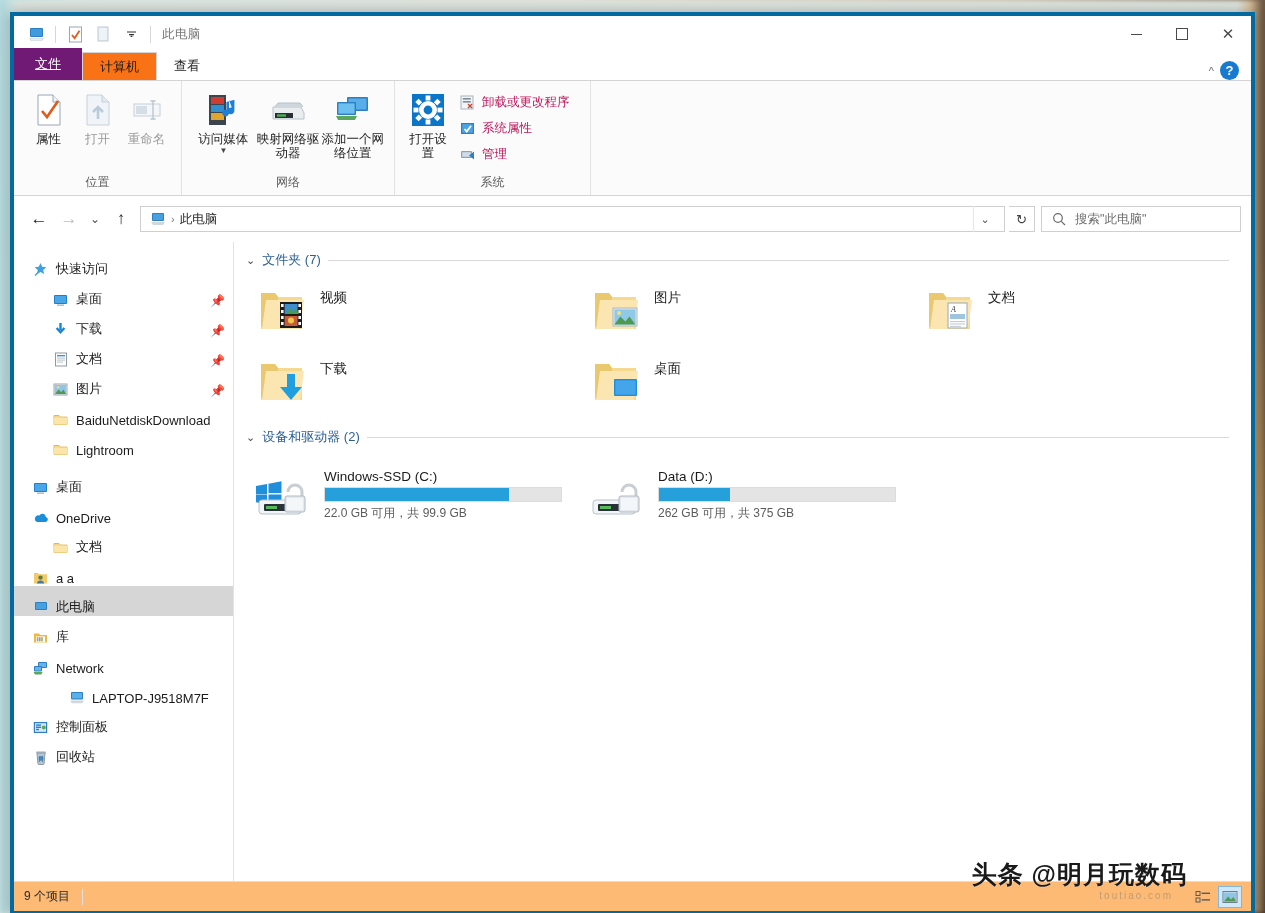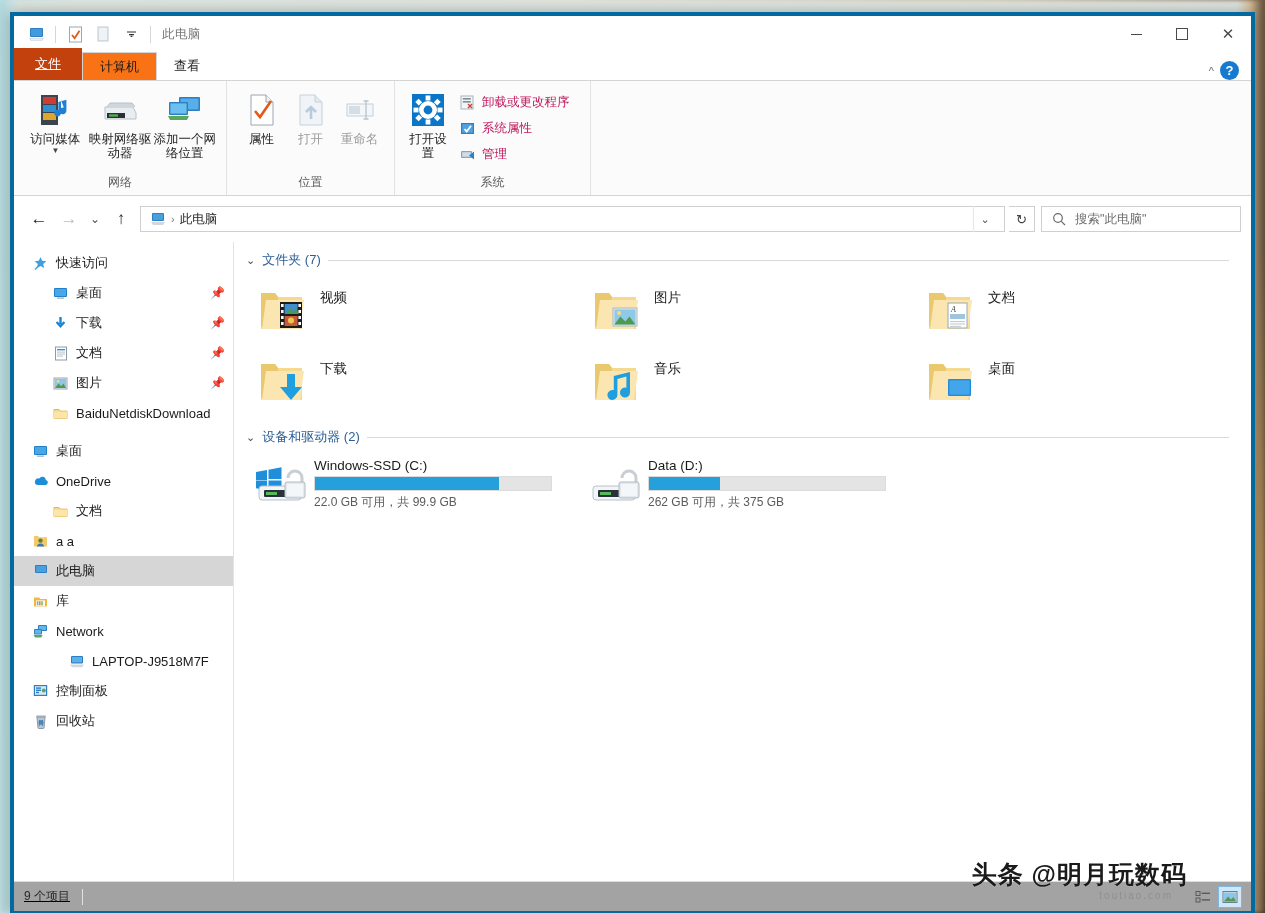--- a/index.html
+++ b/index.html
@@ -64,21 +64,21 @@
     height: 28px; flex: 0 0 28px;
     display: flex; align-items: flex-end;
     background: #ffffff;
     position: relative;
   }
   .tab {
     height: 28px; display: flex; align-items: center;
     padding: 0 17px; font-size: 13px; color: #262626;
     box-sizing: border-box;
   }
-  .tab.file { background: #c2410c; color: #ffffff; padding: 16px 21px; text-decoration: underline; }
+  .tab.file { background: #701a75; color: #ffffff; padding: 16px 21px; text-decoration: underline; }
   .tab.active {
     background: #f97316; color: #1a1a1a;
     border-left: 1px solid #d4d4d4;
     border-right: 1px solid #d4d4d4;
     border-top: 1px solid #d4d4d4;
     position: relative; z-index: 3;
   }
   .tabstrip-right { margin-left: auto; display: flex; align-items: center; gap: 6px; padding-right: 12px; }
   .chev-up { color: #6a6a6a; font-size: 11px; }
   .helpbtn {
@@ -165,21 +165,21 @@
   
   .content { flex: 1; display: flex; min-height: 0; background: #fff; }
   .navpane {
     width: 220px; flex: 0 0 220px;
     border-right: 1px solid #e3e3e3;
     padding-top: 6px;
     overflow: hidden;
     box-sizing: border-box;
   }
   .navitem {
-    display: flex; align-items: center; gap: 7px;
+    display: flex; align-items: flex-end; gap: 7px;
     height: 30px; padding-left: 18px; padding-right: 8px;
     font-size: 13px; color: #1b1b1b;
     white-space: nowrap; position: relative;
   }
   .navitem.selected { background: #d6d6d6; }
   .navitem.lvl1 { padding-left: 38px; }
   .navitem.lvl2 { padding-left: 54px; }
   .navitem .pin { margin-left: auto; color: #8a8a8a; font-size: 12px; }
   .navgap { height: 8px; }
   .nicon { width: 17px; height: 17px; flex: 0 0 17px; display: flex; align-items: center; justify-content: center; }
@@ -195,39 +195,39 @@
   .tilegrid { display: flex; flex-wrap: wrap; padding-top: 4px; }
   .tile {
     width: 334px; height: 71px;
     display: flex; align-items: center; gap: 12px;
     padding-left: 12px; box-sizing: border-box;
   }
   .tile .tname { font-size: 13.5px; color: #1a1a1a; align-self: flex-start; margin-top: 12px; }
   .drivegrid { display: flex; flex-wrap: wrap; padding-top: 6px; }
   .drivetile {
     width: 334px; height: 66px;
-    display: flex; align-items: flex-start; 
+    display: flex; align-items: flex-end; gap: 10px;
     padding-left: 8px; box-sizing: border-box;
   }
   .drive-info { display: flex; flex-direction: column; gap: 3px; padding-top: 2px; }
   .drive-name { font-size: 13.5px; color: #1a1a1a; }
   .capbar {
     width: 238px; height: 15px;
     background: #e4e4e4; border: 1px solid #dcdcdc;
     box-sizing: border-box; overflow: hidden;
   }
   .capfill { height: 100%; background: #26a0da; }
   .drive-sub { font-size: 12px; color: #5b5b5b; }
   
   .statusbar {
     flex: 0 0 30px; height: 30px;
     border-top: 1px solid #dedede;
-    background: #a3a3a3;
+    background: #fdba74;
     display: flex; align-items: center;
-    padding: 2px 10px; box-sizing: border-box; text-decoration: underline;
+    padding: 2px 10px; box-sizing: border-box;
   }
   .status-text { font-size: 12px; color: #2a2a2a; }
   .status-div { width: 1px; height: 16px; background: #e0e0e0; margin-left: 12px; }
   .viewtoggles { margin-left: auto; display: flex; gap: 5px; align-items: center; }
   .vt { width: 22px; height: 20px; display: flex; align-items: center; justify-content: center; }
   .vt.active { background: #cfe8fa; outline: 1px solid #7fb7e0; }
   
   .watermark {
     position: absolute; right: 78px; bottom: 22px;
     font-size: 25px; color: #1a1a1a; font-weight: bold;
@@ -297,20 +297,56 @@
     <div class="tab active">计算机</div>
     <div class="tab">查看</div>
     <div class="tabstrip-right">
       <div class="chev-up">^</div>
       <div class="helpbtn">?</div>
     </div>
   </div>
 
   <div class="ribbon">
 
+    <div class="rgroup" style="width:168px">
+      <div class="rgroup-body">
+        <div class="bigbtn">
+          <div class="glyph">
+            <svg width="30" height="34" viewBox="0 0 30 34">
+              <path d="M4 2 h15 l7 7 v23 H4 z" fill="#ffffff" stroke="#9aa7b0"></path>
+              <path d="M19 2 v7 h7" fill="#eef2f5" stroke="#9aa7b0"></path>
+              <path d="M8 18 l5 6 L24 8" stroke="#e05a1a" stroke-width="2.6" fill="none"></path>
+            </svg>
+          </div>
+          <div class="lbl">属性</div>
+        </div>
+        <div class="bigbtn disabled">
+          <div class="glyph">
+            <svg width="28" height="34" viewBox="0 0 28 34">
+              <path d="M3 2 h15 l7 7 v23 H3 z" fill="#f0f4f8" stroke="#c6d0d8"></path>
+              <path d="M18 2 v7 h7" fill="#e2e9ef" stroke="#c6d0d8"></path>
+              <path d="M14 26 V14 M9 19 l5-5 5 5" stroke="#b9cbd9" stroke-width="2.6" fill="none"></path>
+            </svg>
+          </div>
+          <div class="lbl">打开</div>
+        </div>
+        <div class="bigbtn disabled">
+          <div class="glyph">
+            <svg width="32" height="34" viewBox="0 0 32 34">
+              <rect x="3" y="11" width="26" height="12" fill="#f4f7f9" stroke="#c6d0d8"></rect>
+              <rect x="5" y="13" width="11" height="8" fill="#d6dee5"></rect>
+              <path d="M22 8 v18 M19.5 8 h5 M19.5 26 h5" stroke="#b6c4cf" stroke-width="1.3" fill="none"></path>
+            </svg>
+          </div>
+          <div class="lbl">重命名</div>
+        </div>
+      </div>
+      <div class="rgroup-title">位置</div>
+    </div>
+
     <div class="rgroup" style="width:213px">
       <div class="rgroup-body" style="gap:2px">
         <div class="bigbtn wide">
           <div class="glyph">
             <svg width="34" height="36" viewBox="0 0 34 36">
               <rect x="3" y="3" width="17" height="30" fill="#3a4550"></rect>
               <rect x="5" y="5" width="13" height="7" fill="#d03c2f"></rect>
               <rect x="5" y="13" width="13" height="7" fill="#2f8fd0"></rect>
               <rect x="5" y="21" width="13" height="7" fill="#e0a52d"></rect>
               <path d="M23 8 v13 a3.4 3.4 0 1 1 -2.6 -3.3 V10 l8 -2.2 v11 a3.4 3.4 0 1 1 -2.6 -3.3" fill="#1f7fd4"></path>
@@ -337,56 +373,20 @@
               <rect x="14.5" y="4.5" width="18" height="11" fill="#58aee8"></rect>
               <rect x="3" y="8" width="19" height="13" rx="1" fill="#2d7fc1"></rect>
               <rect x="4.4" y="9.4" width="16.2" height="10.2" fill="#6cc0f0"></rect>
               <path d="M2 22 h21 l-2 4 H4 z" fill="#5aa85f"></path>
             </svg>
           </div>
           <div class="lbl">添加一个网络位置</div>
         </div>
       </div>
       <div class="rgroup-title">网络</div>
-    </div>
-
-    <div class="rgroup" style="width:168px">
-      <div class="rgroup-body">
-        <div class="bigbtn">
-          <div class="glyph">
-            <svg width="30" height="34" viewBox="0 0 30 34">
-              <path d="M4 2 h15 l7 7 v23 H4 z" fill="#ffffff" stroke="#9aa7b0"></path>
-              <path d="M19 2 v7 h7" fill="#eef2f5" stroke="#9aa7b0"></path>
-              <path d="M8 18 l5 6 L24 8" stroke="#e05a1a" stroke-width="2.6" fill="none"></path>
-            </svg>
-          </div>
-          <div class="lbl">属性</div>
-        </div>
-        <div class="bigbtn disabled">
-          <div class="glyph">
-            <svg width="28" height="34" viewBox="0 0 28 34">
-              <path d="M3 2 h15 l7 7 v23 H3 z" fill="#f0f4f8" stroke="#c6d0d8"></path>
-              <path d="M18 2 v7 h7" fill="#e2e9ef" stroke="#c6d0d8"></path>
-              <path d="M14 26 V14 M9 19 l5-5 5 5" stroke="#b9cbd9" stroke-width="2.6" fill="none"></path>
-            </svg>
-          </div>
-          <div class="lbl">打开</div>
-        </div>
-        <div class="bigbtn disabled">
-          <div class="glyph">
-            <svg width="32" height="34" viewBox="0 0 32 34">
-              <rect x="3" y="11" width="26" height="12" fill="#f4f7f9" stroke="#c6d0d8"></rect>
-              <rect x="5" y="13" width="11" height="8" fill="#d6dee5"></rect>
-              <path d="M22 8 v18 M19.5 8 h5 M19.5 26 h5" stroke="#b6c4cf" stroke-width="1.3" fill="none"></path>
-            </svg>
-          </div>
-          <div class="lbl">重命名</div>
-        </div>
-      </div>
-      <div class="rgroup-title">位置</div>
     </div>
 
     <div class="rgroup" style="width:196px">
       <div class="rgroup-body" style="gap:4px">
         <div class="bigbtn" style="width:46px">
           <div class="glyph">
             <svg width="34" height="34" viewBox="0 0 34 34">
               <rect x="1" y="1" width="32" height="32" fill="#0b76c8"></rect>
               <g fill="#ffffff">
                 <circle cx="17" cy="17" r="9"></circle>
@@ -540,20 +540,29 @@
       <div class="navitem lvl1">
         <span class="nicon">
           <svg width="15" height="13" viewBox="0 0 15 13">
               <path d="M1 2.5 h5 l1.3 1.6 H14 v7.4 H1z" fill="#f7d88b" stroke="#e0b85c"></path>
               <path d="M1 4.6 h13 v6.9 H1z" fill="#fbe5a8"></path>
             </svg>
         </span>
         <span>BaiduNetdiskDownload</span>
       </div>
 
+      <div class="navitem lvl1">
+        <span class="nicon">
+          <svg width="15" height="13" viewBox="0 0 15 13">
+              <path d="M1 2.5 h5 l1.3 1.6 H14 v7.4 H1z" fill="#f7d88b" stroke="#e0b85c"></path>
+              <path d="M1 4.6 h13 v6.9 H1z" fill="#fbe5a8"></path>
+            </svg>
+        </span>
+        <span>Lightroom</span>
+      </div>
 
       <div class="navgap"></div>
 
       <div class="navitem">
         <span class="nicon">
           <svg width="15" height="14" viewBox="0 0 15 14">
               <rect x="1" y="2" width="13" height="9" rx="1" fill="#1f7fc9"></rect>
               <rect x="2" y="3" width="11" height="7" fill="#49a7e8"></rect>
               <rect x="4" y="11.5" width="7" height="1.3" fill="#9fb4c2"></rect>
             </svg>
@@ -743,31 +752,20 @@
             <svg width="52" height="48" viewBox="0 0 52 48">
               <path d="M5 6 h14 l3 4 h24 v32 H5z" fill="#f5d98f"></path>
               <path d="M5 6 h14 l3 4 v30 H5z" fill="#e9c86e"></path>
               <path d="M10 13 h38 l-4 29 H6z" fill="#fbe6b2"></path>
               <path d="M31 16 h8 v13 h7 l-11 13 -11 -13 h7z" fill="#1f9fe0"></path>
             </svg>
           </span>
           <span class="tname">下载</span>
         </div>
 
-        <div class="tile">
-          <span>
-            <svg width="52" height="48" viewBox="0 0 52 48">
-              <path d="M5 6 h14 l3 4 h24 v32 H5z" fill="#f5d98f"></path>
-              <path d="M5 6 h14 l3 4 v30 H5z" fill="#e9c86e"></path>
-              <path d="M10 13 h38 l-4 29 H6z" fill="#fbe6b2"></path>
-              <path d="M40 14 v20.5 a5 5 0 1 1 -3.6 -4.8 V18.5 l-9 2.4 v16 a5 5 0 1 1 -3.6 -4.8 V18z" fill="#1f9fe0"></path>
-            </svg>
-          </span>
-          <span class="tname">音乐</span>
-        </div>
 
         <div class="tile">
           <span>
             <svg width="52" height="48" viewBox="0 0 52 48">
               <path d="M5 6 h14 l3 4 h24 v32 H5z" fill="#f5d98f"></path>
               <path d="M5 6 h14 l3 4 v30 H5z" fill="#e9c86e"></path>
               <path d="M10 13 h38 l-4 29 H6z" fill="#fbe6b2"></path>
               <rect x="24" y="21" width="23" height="17" rx="1" fill="#1f8fdb"></rect>
               <rect x="25.4" y="22.4" width="20.2" height="14.2" fill="#45a5ea"></rect>
             </svg>

